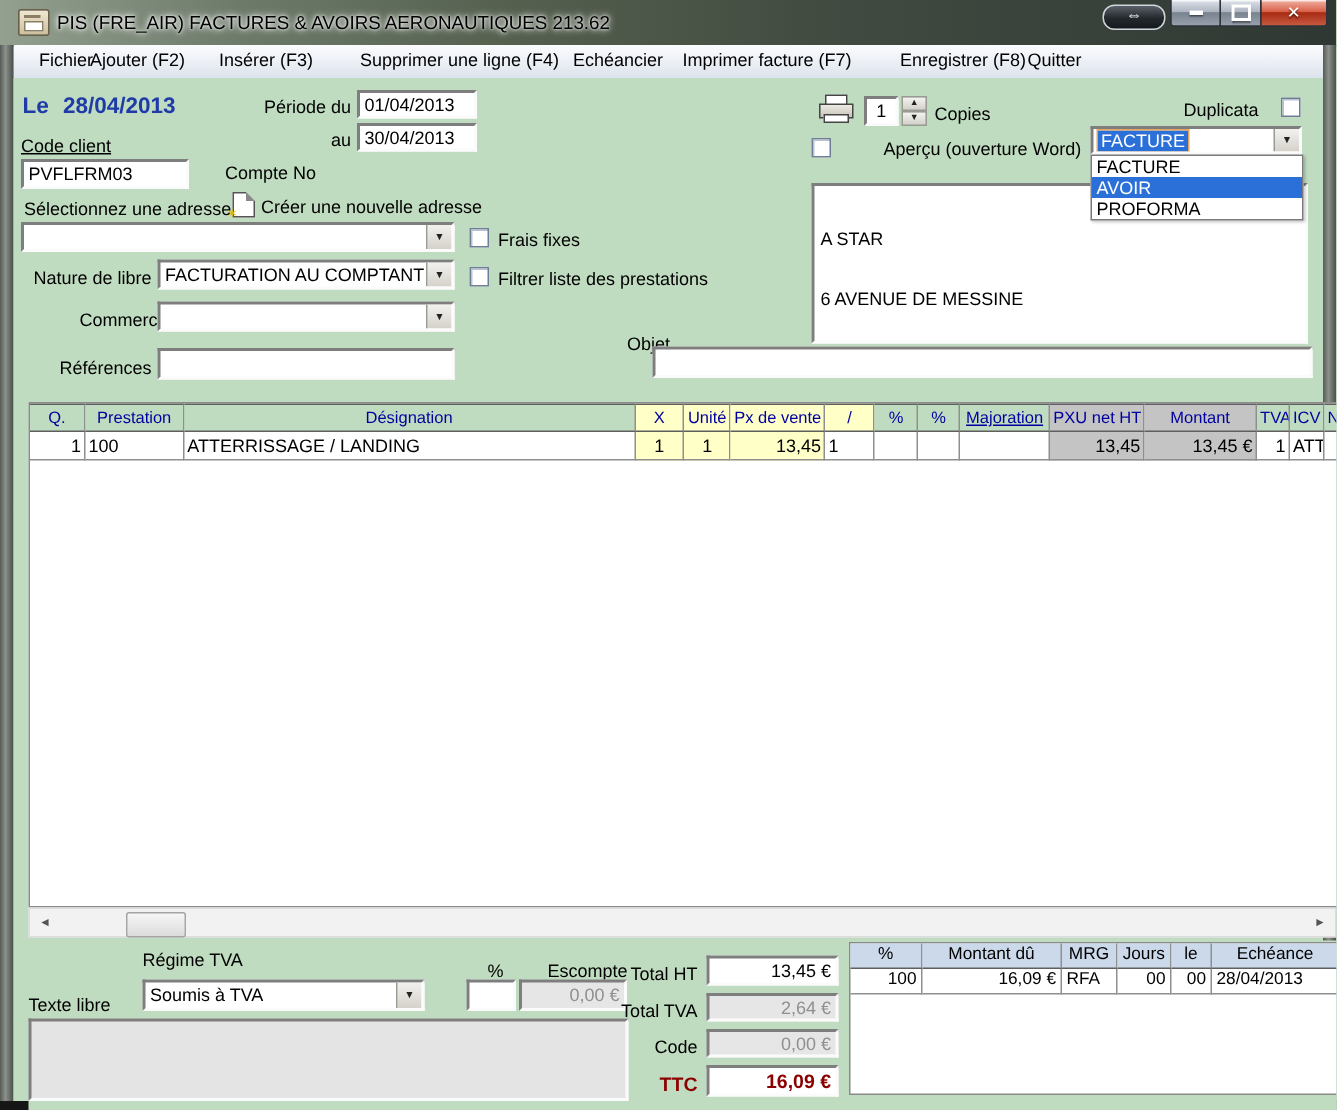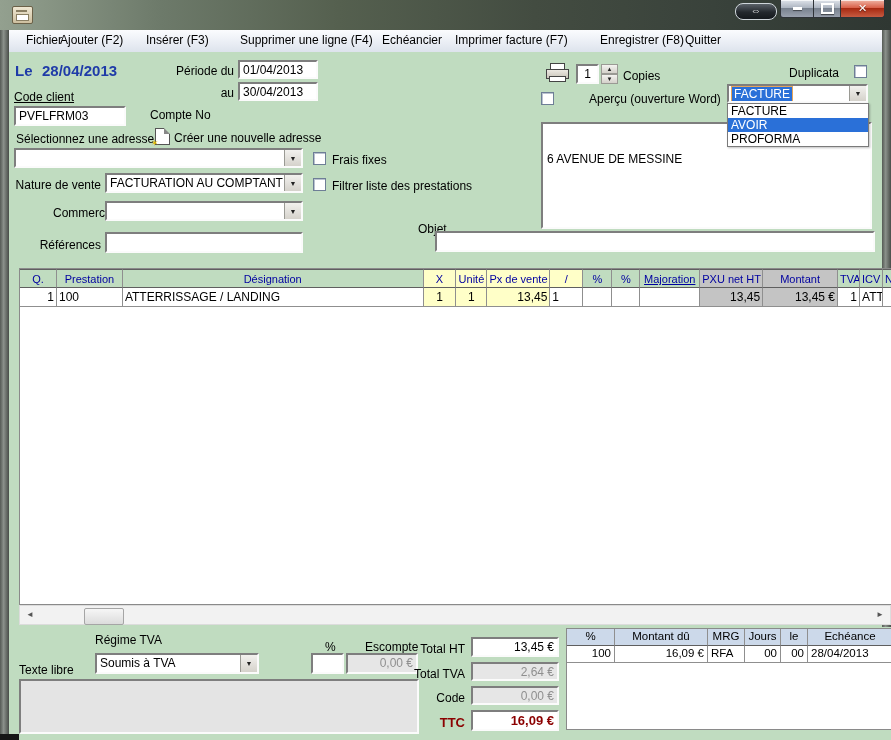--- a/index.html
+++ b/index.html
@@ -95,20 +95,21 @@
     height:17px;line-height:15px;font-size:11.5px;padding:0 3px;overflow:hidden;white-space:nowrap;}
   .shead .scell{background:#ccd9ea;text-align:center;border-bottom:1px solid #5f5f5f;}
 </style>
 </head>
 <body>
 
 <div id="window">
 
   <div class="titlebar">
     <span class="app-icon"></span>
+    <span class="title-text">PIS  (FRE_AIR) FACTURES &amp; AVOIRS AERONAUTIQUES 213.62</span>
     <span class="flip-btn">⇔</span>
     <span class="capgroup">
       <span class="cap-btn cap-min">
           <span class="glyph-min"></span>
         </span>
       <span class="cap-btn cap-max">
           <span class="glyph-max"></span>
         </span>
       <span class="cap-btn cap-close">
           <span class="glyph-close">✕</span>
@@ -184,28 +185,29 @@
       <span class="spark">✶</span>
     </span>
     <span class="lbl" style="left:165px;top:79px;">Créer une nouvelle adresse</span>
     <div class="combo" style="left:5px;top:96px;width:289px;height:20px;">
       <span class="arrow-btn">▼</span>
     </div>
     <span class="checkbox" style="left:304px;top:100px;"></span>
     <span class="lbl" style="left:323px;top:101px;">Frais fixes</span>
 
     <div class="field" style="left:532px;top:70px;width:331px;height:107px;white-space:pre;line-height:13.4px;padding:2px 4px;">
+      <div>A STAR</div>
       <div>6 AVENUE DE MESSINE</div>
       
       
       
       
     </div>
 
-    <span class="lbl r" style="left:0px;top:126px;width:92px;">Nature de vente</span>
+    <span class="lbl r" style="left:0px;top:126px;width:92px;">Nature de libre</span>
     <div class="combo" style="left:96px;top:121px;width:198px;height:20px;">
       <span>FACTURATION AU COMPTANT</span>
       <span class="arrow-btn">▼</span>
     </div>
     <span class="checkbox" style="left:304px;top:126px;"></span>
     <span class="lbl" style="left:323px;top:127px;">Filtrer liste des prestations</span>
 
     <span class="lbl r" style="left:0px;top:154px;width:108px;">Commercial</span>
     <div class="combo" style="left:96px;top:149px;width:198px;height:20px;">
       <span class="arrow-btn">▼</span>
@@ -255,21 +257,21 @@
     </div>
 
     <div class="hscroll">
       <span class="sc-arrow" style="left:2px;">◄</span>
       <span class="sc-thumb"></span>
       <span class="sc-arrow" style="right:2px;">►</span>
     </div>
 
     <div class="footer">
       <span class="lbl" style="left:76px;top:6px;">Régime  TVA</span>
-      <div class="combo" style="left:76px;top:26px;width:164px;height:21px;">
+      <div class="combo" style="left:76px;top:26px;width:188px;height:21px;">
         <span>Soumis à TVA</span>
         <span class="arrow-btn">▼</span>
       </div>
       <span class="lbl" style="left:306px;top:13px;">%</span>
       <div class="field" style="left:292px;top:26px;width:33px;height:21px;"></div>
       <span class="lbl" style="left:346px;top:13px;">Escompte</span>
       <div class="gfield r" style="left:327px;top:26px;width:72px;height:21px;">0,00 €</div>
       <span class="lbl" style="left:0px;top:36px;">Texte libre</span>
       <div class="textarea" style="left:0px;top:52px;width:400px;height:55px;"></div>
 

